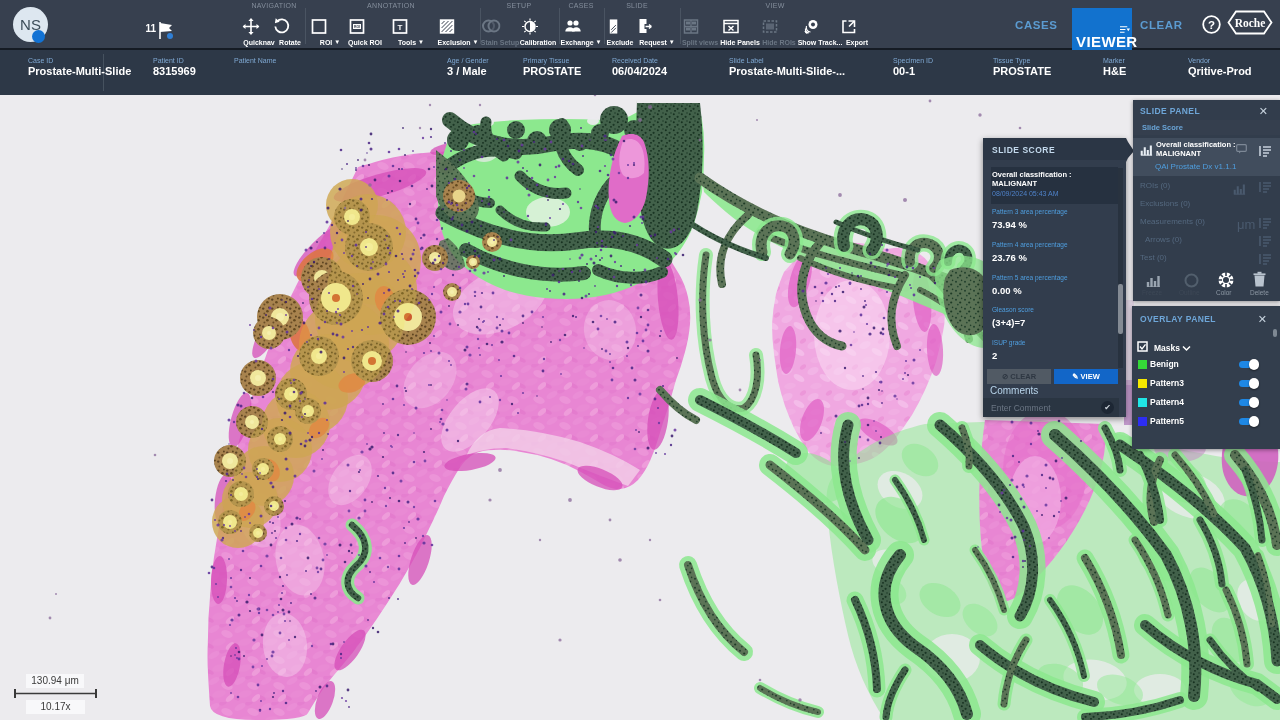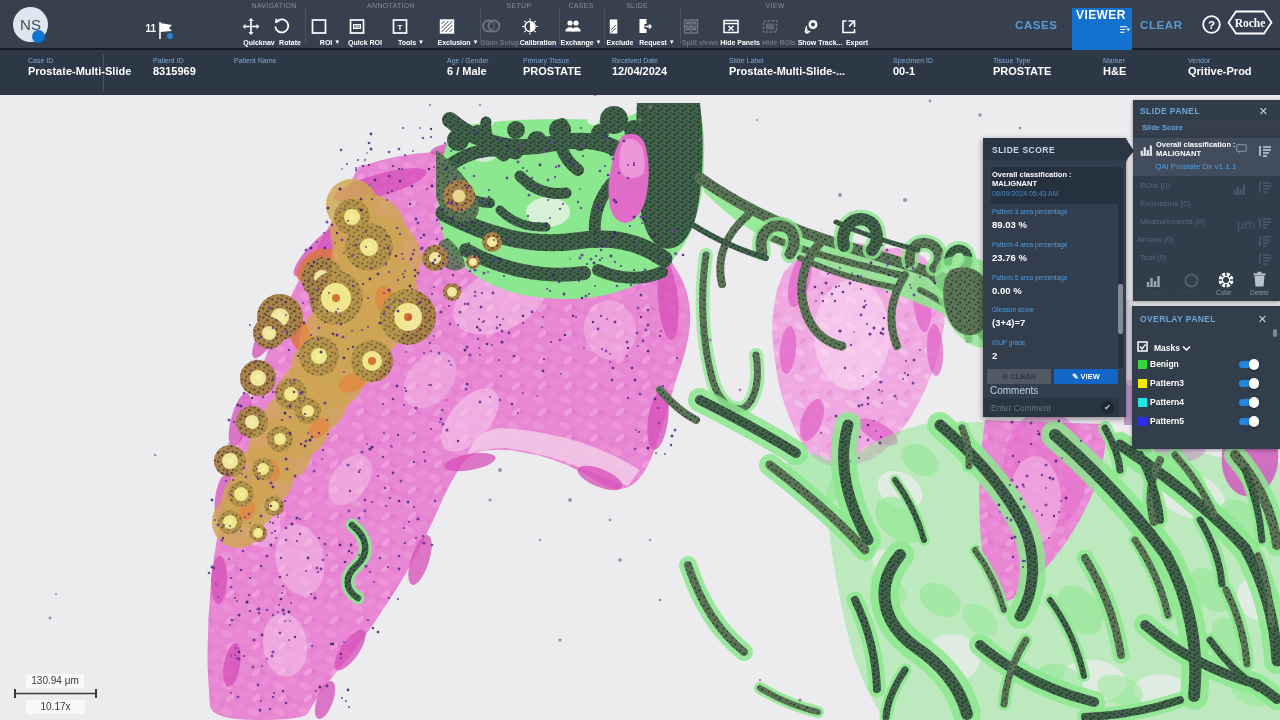--- a/index.html
+++ b/index.html
@@ -1358,21 +1358,21 @@
     </svg>
     <div class="tl" style="left:820px">Show Track...</div>
     <svg class="ti" style="left:849px" width="17" height="17" viewBox="0 0 17 17" fill="none" stroke="#fff" stroke-width="1.3">
       <path d="M6,3 H2.5 V14.5 H14 V11" stroke-width="1.6"></path>
       <path d="M8,3 h6 v6" stroke-width="1.6"></path>
       <path d="M14,3 L8.5,8.5" stroke-width="1.6"></path>
     </svg>
     <div class="tl" style="left:857px">Export</div>
     <div class="nav" style="left:1015px">CASES</div>
     <div id="viewerbtn">
-      <span style="position:absolute;left:4px;top:1px;line-height:12px;font-size:12px">VIEWER</span>
+      <span style="position:absolute;left:4px;top:28px;line-height:12px;font-size:15px">VIEWER</span>
       <svg style="position:absolute;right:2px;top:17px" width="10" height="9" viewBox="0 0 11 9">
         <path d="M0,1.5 h8 M0,4.5 h6 M0,7.5 h5" stroke="#fff" stroke-width="1.3"></path>
         <path d="M7.2,3.5 l3.8,0 -1.9,2.8 Z" fill="#fff"></path>
       </svg>
     </div>
     <div class="nav" style="left:1140px">CLEAR</div>
     <svg class="abs" style="left:1202px;top:15px" width="19" height="19">
       <circle cx="9.5" cy="9.5" r="8.3" fill="none" stroke="#fff" stroke-width="1.8"></circle>
       <text x="9.5" y="14" text-anchor="middle" font-size="11.5px" font-weight="bold" fill="#fff" font-family="Liberation Sans">?</text>
     </svg>
@@ -1382,25 +1382,25 @@
     </svg>
   </div>
 <div id="ib">
     <div class="abs" style="left:103px;top:4px;width:1px;height:37px;background:#46525f"></div>
     <div class="ibl" style="left:28px">Case ID</div>
     <div class="ibv" style="left:28px">Prostate-Multi-Slide</div>
     <div class="ibl" style="left:153px">Patient ID</div>
     <div class="ibv" style="left:153px">8315969</div>
     <div class="ibl" style="left:234px">Patient Name</div>
     <div class="ibl" style="left:447px">Age / Gender</div>
-    <div class="ibv" style="left:447px">6 / Male</div>
+    <div class="ibv" style="left:447px">3 / Male</div>
     <div class="ibl" style="left:523px">Primary Tissue</div>
     <div class="ibv" style="left:523px">PROSTATE</div>
     <div class="ibl" style="left:612px">Received Date</div>
-    <div class="ibv" style="left:612px">12/04/2024</div>
+    <div class="ibv" style="left:612px">06/04/2024</div>
     <div class="ibl" style="left:729px">Slide Label</div>
     <div class="ibv" style="left:729px">Prostate-Multi-Slide-...</div>
     <div class="ibl" style="left:893px">Specimen ID</div>
     <div class="ibv" style="left:893px">00-1</div>
     <div class="ibl" style="left:993px">Tissue Type</div>
     <div class="ibv" style="left:993px">PROSTATE</div>
     <div class="ibl" style="left:1103px">Marker</div>
     <div class="ibv" style="left:1103px">H&amp;E</div>
     <div class="ibl" style="left:1188px">Vendor</div>
     <div class="ibv" style="left:1188px">Qritive-Prod</div>
@@ -1421,21 +1421,21 @@
       <rect x="0.7" y="0.7" width="9.6" height="6.6" rx="1" fill="none" stroke="#7d8896" stroke-width="1.2"></rect>
       <path d="M3,7.3 v2.2 l2.5,-2.2" fill="#7d8896"></path>
     </svg>
     <svg class="abs" style="left:126px;top:45px;opacity:1" width="13" height="12" viewBox="0 0 13 12">
       <path d="M1,1 v10" stroke="#c6d0db" stroke-width="1.6"></path>
       <path d="M4,2 h8 M4,5 h8 M4,8 h6 M4,11 h4" stroke="#c6d0db" stroke-width="1.4"></path>
     </svg>
     <div class="mut abs" style="left:7px;top:81px">ROIs (0)</div>
     <div class="mut abs" style="left:7px;top:99px">Exclusions (0)</div>
     <div class="mut abs" style="left:7px;top:117px">Measurements (0)</div>
-    <div class="mut abs" style="left:4px;top:135px">Arrows (0)</div>
+    <div class="mut abs" style="left:12px;top:135px">Arrows (0)</div>
     <div class="mut abs" style="left:7px;top:153px">Test (0)</div>
     <svg class="abs" style="left:126px;top:81px;opacity:1" width="13" height="12" viewBox="0 0 13 12">
       <path d="M1,1 v10" stroke="#4a5a6e" stroke-width="1.6"></path>
       <path d="M4,2 h8 M4,5 h8 M4,8 h6 M4,11 h4" stroke="#4a5a6e" stroke-width="1.4"></path>
     </svg>
     <svg class="abs" style="left:126px;top:117px;opacity:1" width="13" height="12" viewBox="0 0 13 12">
       <path d="M1,1 v10" stroke="#4a5a6e" stroke-width="1.6"></path>
       <path d="M4,2 h8 M4,5 h8 M4,8 h6 M4,11 h4" stroke="#4a5a6e" stroke-width="1.4"></path>
     </svg>
     <svg class="abs" style="left:126px;top:135px;opacity:1" width="13" height="12" viewBox="0 0 13 12">
@@ -1503,21 +1503,21 @@
 <div id="score">
     <div class="abs" style="left:0;top:0;width:143px;height:22px;background:#2b3645"></div>
     <div class="abs" style="left:9px;top:7px;font-size:8.5px;font-weight:bold;color:#c3d9ec;letter-spacing:0.5px">SLIDE SCORE</div>
     <svg class="abs" style="left:143px;top:0px" width="9" height="24">
       <path d="M0,0 L0,24 L2,20 L8,13 L2,4 Z" fill="#2b3645"></path>
     </svg>
     <div class="abs" style="left:8px;top:29px;width:127px;height:37px;background:#263140"></div>
     <div class="abs" style="left:9px;top:33px;font-size:7.5px;font-weight:bold;color:#fff;line-height:8.5px">Overall classification :<br>MALIGNANT</div>
     <div class="abs" style="left:9px;top:52px;font-size:7px;color:#4e81c8">08/09/2024 05:43 AM</div>
     <div class="scl abs" style="left:9px;top:70px">Pattern 3 area percentage</div>
-    <div class="scv abs" style="left:9px;top:81px">89.03 %</div>
+    <div class="scv abs" style="left:9px;top:81px">73.94 %</div>
     <div class="scl abs" style="left:9px;top:103px">Pattern 4 area percentage</div>
     <div class="scv abs" style="left:9px;top:114px">23.76 %</div>
     <div class="scl abs" style="left:9px;top:136px">Pattern 5 area percentage</div>
     <div class="scv abs" style="left:9px;top:147px">0.00 %</div>
     <div class="scl abs" style="left:9px;top:168px">Gleason score</div>
     <div class="scv abs" style="left:9px;top:179px">(3+4)=7</div>
     <div class="scl abs" style="left:9px;top:201px">ISUP grade</div>
     <div class="scv abs" style="left:9px;top:212px">2</div>
     <div class="abs" style="right:3px;top:30px;width:5px;height:200px;background:#28323f"></div>
     <div class="abs" style="right:3px;top:146px;width:5px;height:50px;background:#848b94;border-radius:2px"></div>

